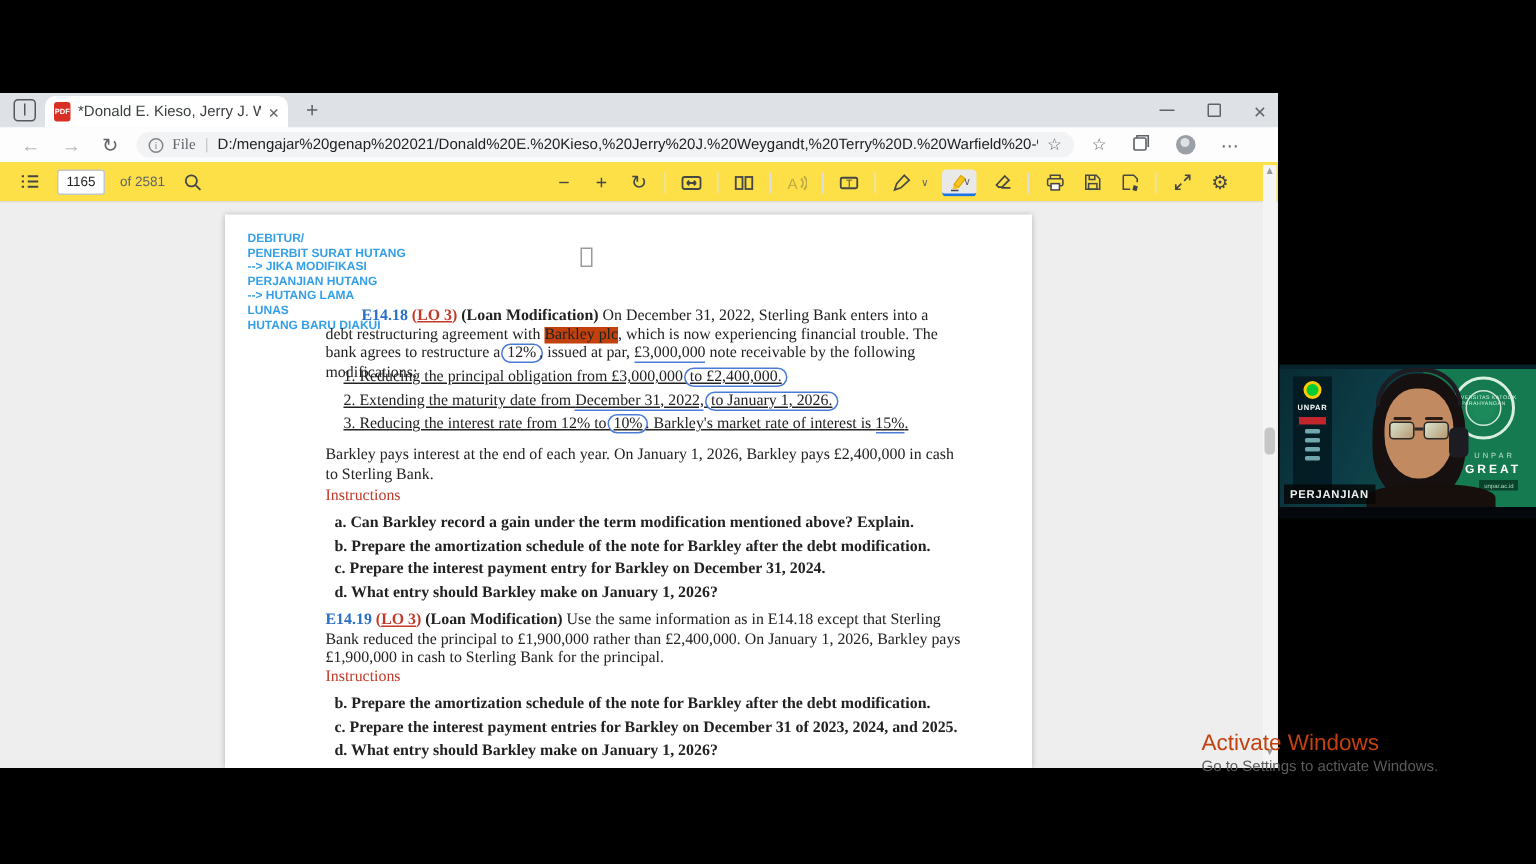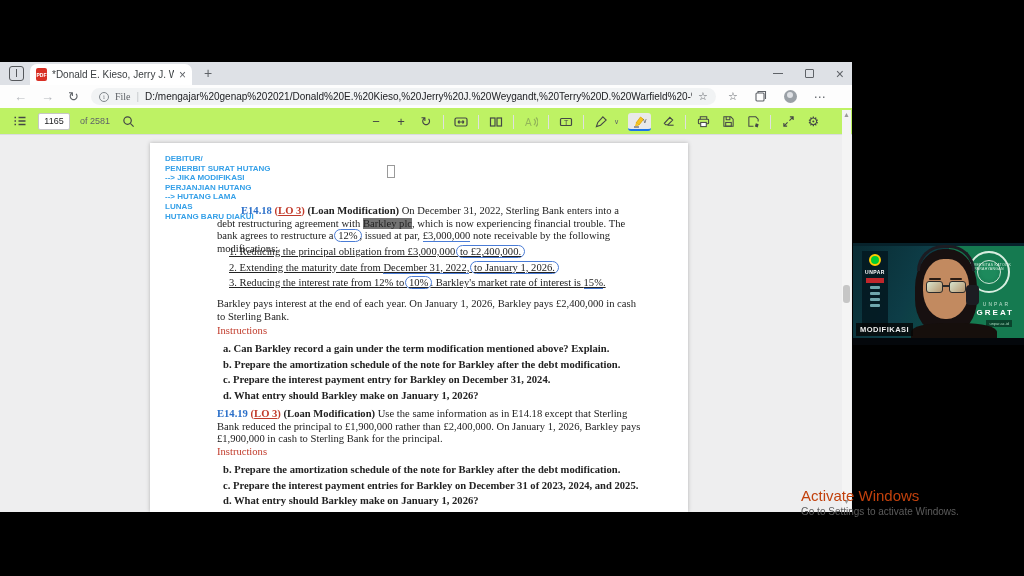--- a/index.html
+++ b/index.html
@@ -30,21 +30,21 @@
   .info-i{width:10px;height:10px;border:1px solid #80868b;border-radius:50%;color:#80868b;font-size:7px;
           display:flex;align-items:center;justify-content:center;font-family:"Liberation Serif",serif;}
   .urlscheme{font-size:10px;color:#5f6368;font-family:Liberation Serif, serif;}
   .urlsep{color:#c4c7cb;font-size:10px;}
   .urltext{font-size:10px;color:#202124;white-space:nowrap;overflow:hidden;flex:1;}
   .pillstar{font-size:11px;color:#5f6368;}
   .navicons{display:flex;align-items:center;gap:17px;margin-left:12px;color:#5f6368;}
   .avatar{width:13px;height:13px;border-radius:50%;background:#9aa0a6;position:relative;}
   .avatar:after{content:"";position:absolute;left:3.5px;top:2px;width:6px;height:6px;border-radius:50%;background:#dfe1e5;}
   
-  .pdfbar{position:absolute;left:0;top:46px;width:852px;height:27px;background:#bef264;border-bottom:1px solid #dadce0;
+  .pdfbar{position:absolute;left:0;top:46px;width:852px;height:27px;background:#fde047;border-bottom:1px solid #dadce0;
           display:flex;align-items:center;color:#444746;}
   .pb-left{display:flex;align-items:center;gap:10px;margin-left:12px;}
   .pagebox{width:32px;height:17px;border:1px solid #c6c6c6;border-radius:2px;font-size:9px;color:#202124;
            display:flex;align-items:center;justify-content:center;background:#fff;}
   .pagetotal{font-size:9px;color:#5f6368;}
   .pb-right{display:flex;align-items:center;gap:9px;position:absolute;left:368px;top:0;height:27px;}
   .ticon{width:16px;height:16px;display:flex;align-items:center;justify-content:center;font-size:13px;color:#444746;}
   .ticon svg{display:block;}
   .tsep{width:1px;height:14px;background:#e0e0e0;}
   .chev{font-size:7px;color:#5f6368;margin-left:-4px;}
@@ -73,21 +73,21 @@
   .i1{top:182px;} .i2{top:303px;}
   .ilist{position:absolute;left:73px;width:430px;font-size:10.6px;line-height:12.6px;font-weight:bold;}
   .il1{top:200px;} .il2{top:321px;}
   .ilist .row{margin-bottom:3px;}
   .p3{left:67px;top:265px;width:428px;}
   
   .seg-code{color:#2a6fc9;font-weight:bold;}
   .seg-red{color:#c13a2a;font-weight:bold;}
   .seg-redu{color:#c13a2a;font-weight:bold;text-decoration:underline;}
   .seg-b{font-weight:bold;}
-  .seg-hl{background:#737373;}
+  .seg-hl{background:#c2410c;}
   .seg-circ{border:1.5px solid #4a7cd6;border-radius:1em;padding:0 3px;margin:0 -2px;}
   .seg-upen{border-bottom:1.5px solid #4a7cd6;}
   
   .webcam{position:absolute;left:853px;top:243px;width:171px;height:102px;overflow:hidden;background:#07222b;}
   .cam-left{position:absolute;left:0;top:3px;width:100px;height:92px;
             background:linear-gradient(115deg,#092b33 0%,#0d3d47 55%,#0f5246 100%);}
   .cam-right{position:absolute;left:96px;top:3px;width:75px;height:92px;background:#157a50;}
   .cam-bottom{position:absolute;left:0;bottom:0;width:171px;height:7px;background:#04070b;}
   .banner{position:absolute;left:9px;top:8px;width:26px;height:80px;background:rgba(4,24,32,.85);
           display:flex;flex-direction:column;align-items:center;gap:3px;padding-top:3px;}
@@ -335,21 +335,21 @@
     <div class="face"></div>
     <div class="brow" style="left:76px;top:35px;"></div>
     <div class="brow" style="left:97px;top:35px;"></div>
     <div class="glasses">
       <span class="lens l"></span>
         <span class="bridge"></span>
         <span class="lens r"></span>
     </div>
     <div class="headset"></div>
     <div class="shoulder"></div>
-    <div class="nametag">MODIFIKASI</div>
+    <div class="nametag">PERJANJIAN</div>
     <div class="cam-bottom"></div>
   </div>
 
   <div class="activate">
     <div class="act1">Activate Windows</div>
     <div class="act2">Go to Settings to activate Windows.</div>
   </div>
 
 </div>
 

